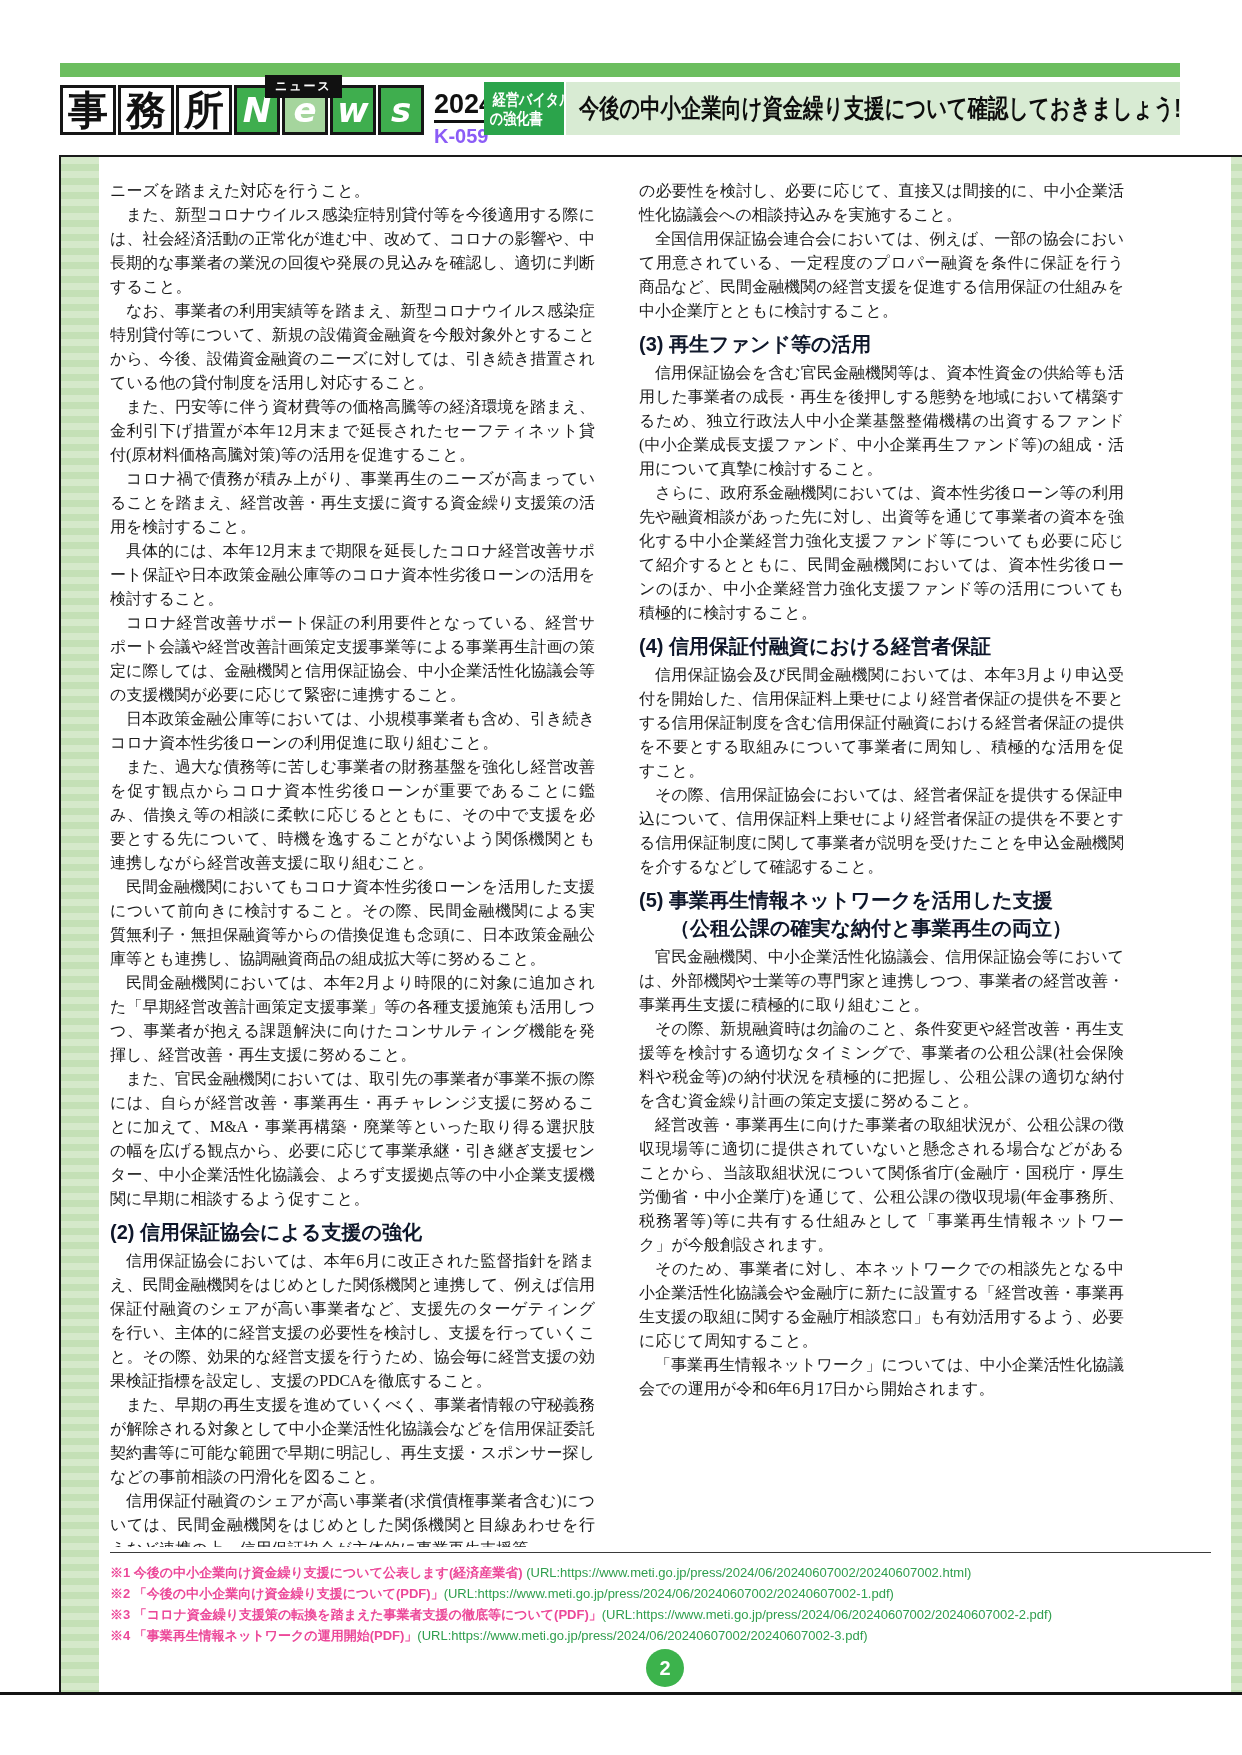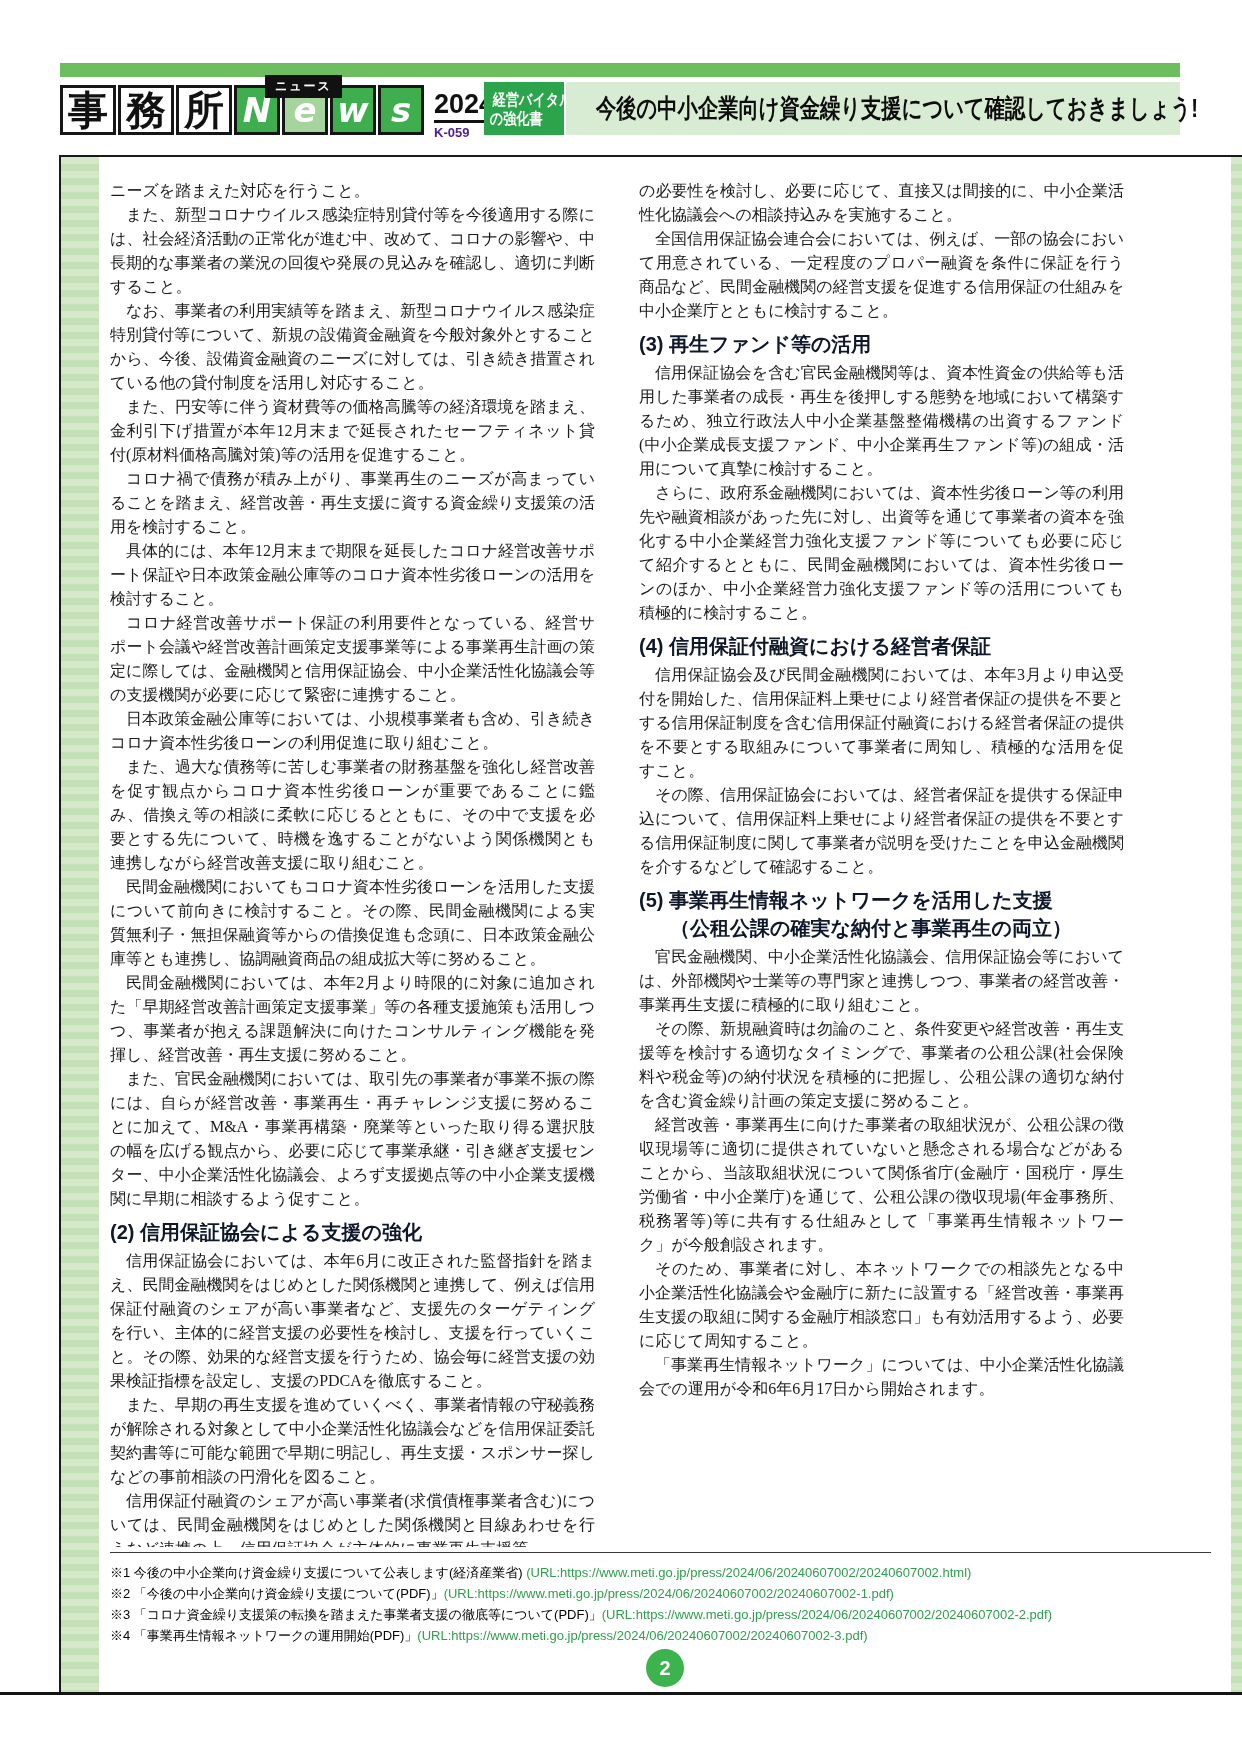--- a/index.html
+++ b/index.html
@@ -16,27 +16,27 @@
                font-weight:900; font-size:40px; line-height:1; font-family:"Liberation Sans",sans-serif; }
   .news-letter { width:46px; height:50px; border:3px solid #161616; background:#3fae4e; color:#fff;
                  display:flex; align-items:center; justify-content:center;
                  font:italic 700 34px "DejaVu Sans", sans-serif; line-height:1; }
   .news-letter.light { background:#a5d59d; }
   .news-tag { position:absolute; left:205px; top:-10px; background:#111; color:#fff;
               font-size:12px; font-weight:700; letter-spacing:2px; padding:3px 10px; z-index:3; }
   .date-block { position:absolute; left:374px; top:8px; }
   .date { display:inline-block; font-weight:800; font-size:27px; line-height:1.05; color:#111;
           border-bottom:3px solid #111; padding-bottom:2px; }
-  .code { font-weight:700; font-size:13px; color:#4c1d95; margin-top:2px; }
+  .code { font-weight:700; font-size:20px; color:#8b5cf6; margin-top:2px; }
   .badge { position:absolute; left:424px; top:0; width:80px; height:53px; background:#2ba44b;
            display:flex; flex-direction:column; align-items:flex-start; justify-content:center; }
   .badge div { color:#fff; font-weight:800; font-size:16px; line-height:19px; white-space:nowrap;
                transform:scaleX(0.82); transform-origin:center; }
   .banner { position:absolute; left:506px; top:0; right:0; height:53px; background:#d8ebd3;
-            display:flex; align-items:center; padding-left:30px;text-align:right; }
+            display:flex; align-items:center; padding-left:13px;text-align:right; }
   .banner-text { font-weight:800; font-size:26px; color:#0d0d0d; white-space:nowrap;
                  transform:scaleX(0.78); transform-origin:left center; }
 
   
   .content-box { position:absolute; left:59px; top:155px; width:1212px; height:1540px;
                  border:2px solid #1a1a1a; background:#fff; }
   .band { position:absolute; top:0; bottom:0; width:38px;
           background:repeating-linear-gradient(180deg,#d5e9ca 0px,#d5e9ca 7px,#c4e0b6 7px,#c4e0b6 14px); }
   .band-left { left:0; } .band-right { right:0; }
   .columns { position:absolute; left:49px; top:22px; width:1014px; height:1368px;
@@ -47,21 +47,21 @@
   .para.no-indent { text-indent:0; }
   .sec-heading { font-family:"Liberation Sans",sans-serif; font-weight:800; font-size:20px;
                  line-height:28px; color:#0f172a; margin:7px 0 3px; }
   .sec-heading-l2 { padding-left:1.55em; }
 
   
   .footer { position:absolute; left:49px; right:58px; top:1395px; background:#fff;
             border-top:1.5px solid #3a3a3a; padding-top:9px; }
   .footnote { font-family:"Liberation Sans",sans-serif; font-size:13px; line-height:21px;
               white-space:nowrap; overflow:hidden; }
-  .fn-label { color:#000000; }
+  .fn-label { color:#ec4899;font-weight:bold; }
   .fn-url { color:#2f9e4d; }
   .page-circle { position:absolute; left:50%; top:1492px; transform:translateX(-50%);
                  width:38px; height:38px; border-radius:50%; background:#3cb34c;
                  display:flex; align-items:center; justify-content:center; }
   .page-circle span { color:#fff; font-weight:700; font-size:20px; font-family:"Liberation Sans",sans-serif; }
   .bottom-line { position:absolute; left:0; top:1692px; width:1242px; height:3px; background:#141414; }
 </style>
 </head>
 <body>
 

